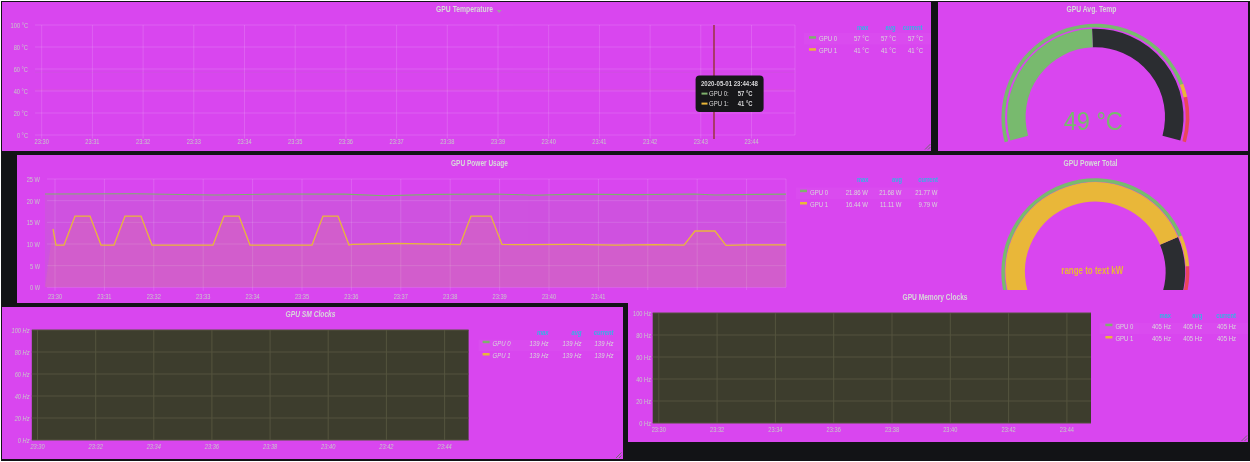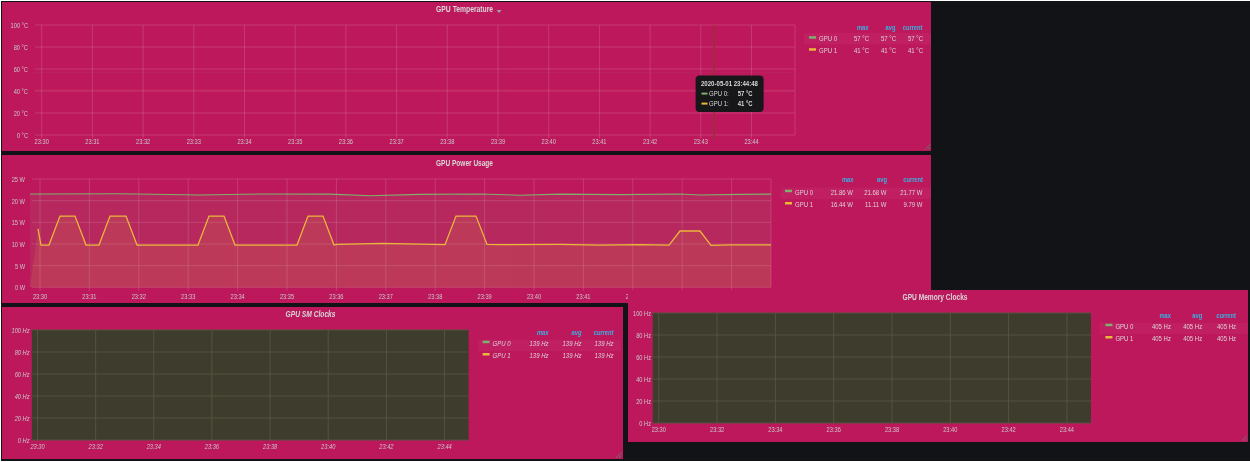--- a/index.html
+++ b/index.html
@@ -1,16 +1,16 @@
 <!DOCTYPE html>
 <html><head><meta charset="utf-8"><style>
 
 html,body{margin:0;padding:0;width:1250px;height:462px;background:#fff;overflow:hidden;}
 #page{position:absolute;left:1px;top:1px;width:1249px;height:460px;background:#121316;font-family:"Liberation Sans", sans-serif;}
-.panel{position:absolute;background:#be185d;}
+.panel{position:absolute;background:#d946ef;}
 svg{position:absolute;left:0;top:0;font-family:"Liberation Sans", sans-serif;opacity:0.999;will-change:transform;}
 
 </style></head><body>
 <div id="page">
 <div class="panel" style="left:1px;top:1px;width:929px;height:148.5px;">
       <svg width="929" height="148.5" viewBox="0 0 929 148.5">
         <text x="462.6" y="10.4" font-size="8.3" fill="#d8d9da" text-anchor="middle" font-weight="bold" textLength="57.0" lengthAdjust="spacingAndGlyphs">GPU Temperature</text>
         <path d="M494.6 8 L499.6 8 L497.1 11 Z" fill="#9fa0a2"></path>
         <line x1="33.0" y1="23" x2="793.0" y2="23" stroke="rgba(255,255,255,0.14)" stroke-width="1"></line>
         <line x1="33.0" y1="45" x2="793.0" y2="45" stroke="rgba(255,255,255,0.14)" stroke-width="1"></line>
@@ -91,21 +91,32 @@
         <text x="699.0" y="84.3" font-size="7.8" fill="#d8d9da" text-anchor="start" font-weight="bold" textLength="57.0" lengthAdjust="spacingAndGlyphs">2020-05-01 23:44:48</text>
         <rect x="699.5" y="90.6" width="6" height="2" fill="#7eb26d"></rect>
         <text x="707.0" y="93.5" font-size="7.8" fill="#d8d9da" text-anchor="start" textLength="19.7" lengthAdjust="spacingAndGlyphs">GPU 0:</text>
         <text x="750.5" y="93.5" font-size="7.8" fill="#d8d9da" text-anchor="end" font-weight="bold" textLength="14.7" lengthAdjust="spacingAndGlyphs">57 °C</text>
         <rect x="699.5" y="100.6" width="6" height="2" fill="#eab839"></rect>
         <text x="707.0" y="103.5" font-size="7.8" fill="#d8d9da" text-anchor="start" textLength="19.7" lengthAdjust="spacingAndGlyphs">GPU 1:</text>
         <text x="750.5" y="103.5" font-size="7.8" fill="#d8d9da" text-anchor="end" font-weight="bold" textLength="14.7" lengthAdjust="spacingAndGlyphs">41 °C</text>
         <path d="M923 147.5 L928.5 142 M926 147.5 L928.5 145" stroke="#6f6f6f" stroke-width="1" fill="none"></path>
       </svg>
     </div>
-<div class="panel" style="left:1px;top:154px;width:929px;height:147.5px;">
+<div class="panel" style="left:936.5px;top:1px;width:310.5px;height:148.5px;">
+      <svg width="310" height="148" viewBox="0 0 310 148">
+        <text x="153.5" y="10.4" font-size="8.3" fill="#d8d9da" text-anchor="middle" font-weight="bold" textLength="50.0" lengthAdjust="spacingAndGlyphs">GPU Avg. Temp</text>
+        <path d="M154.4 36.1 A79 79 0 0 1 233.4 136.1" fill="none" stroke="#2b2d31" stroke-width="18.5"></path>
+        <path d="M81.2 136.1 A79 79 0 0 1 154.4 36.1" fill="none" stroke="#78bb6e" stroke-width="18.5"></path>
+        <path d="M68.4 139.7 A92.3 92.3 0 0 1 243.6 82.4" fill="none" stroke="#78bb6e" stroke-width="3.6"></path>
+        <path d="M243.6 82.4 A92.3 92.3 0 0 1 247.4 95.2" fill="none" stroke="#eab839" stroke-width="3.6"></path>
+        <path d="M247.4 95.2 A92.3 92.3 0 0 1 246.2 139.7" fill="none" stroke="#e9495a" stroke-width="3.6"></path>
+        <text x="155.3" y="128.3" font-size="26" fill="#78bb6e" text-anchor="middle" textLength="59.0" lengthAdjust="spacingAndGlyphs">49 °C</text>
+      </svg>
+    </div>
+<div class="panel" style="left:16px;top:154px;width:929px;height:147.5px;">
       <svg width="929" height="147.5" viewBox="0 0 929 147.5">
         <text x="462.5" y="10.8" font-size="8.3" fill="#d8d9da" text-anchor="middle" font-weight="bold" textLength="57.0" lengthAdjust="spacingAndGlyphs">GPU Power Usage</text>
         <line x1="30.0" y1="24.00" x2="769.0" y2="24.00" stroke="rgba(255,255,255,0.14)" stroke-width="1"></line>
         <line x1="30.0" y1="45.66" x2="769.0" y2="45.66" stroke="rgba(255,255,255,0.14)" stroke-width="1"></line>
         <line x1="30.0" y1="67.33" x2="769.0" y2="67.33" stroke="rgba(255,255,255,0.14)" stroke-width="1"></line>
         <line x1="30.0" y1="88.99" x2="769.0" y2="88.99" stroke="rgba(255,255,255,0.14)" stroke-width="1"></line>
         <line x1="30.0" y1="110.66" x2="769.0" y2="110.66" stroke="rgba(255,255,255,0.14)" stroke-width="1"></line>
         <line x1="30.0" y1="132.32" x2="769.0" y2="132.32" stroke="rgba(255,255,255,0.14)" stroke-width="1"></line>
         <line x1="38.0" y1="24.0" x2="38.0" y2="132.3" stroke="rgba(255,255,255,0.14)" stroke-width="1"></line>
         <line x1="87.4" y1="24.0" x2="87.4" y2="132.3" stroke="rgba(255,255,255,0.14)" stroke-width="1"></line>
@@ -173,20 +184,31 @@
         <text x="884.5" y="39.5" font-size="8" fill="#d8d9da" text-anchor="end" textLength="22.3" lengthAdjust="spacingAndGlyphs">21.68 W</text>
         <text x="920.5" y="39.5" font-size="8" fill="#d8d9da" text-anchor="end" textLength="22.3" lengthAdjust="spacingAndGlyphs">21.77 W</text>
         <rect x="783.0" y="47.0" width="7" height="2.5" fill="#eab839"></rect>
         <text x="793.0" y="51.8" font-size="8" fill="#d8d9da" text-anchor="start" textLength="18.0" lengthAdjust="spacingAndGlyphs">GPU 1</text>
         <text x="851.0" y="51.8" font-size="8" fill="#d8d9da" text-anchor="end" textLength="22.3" lengthAdjust="spacingAndGlyphs">16.44 W</text>
         <text x="884.5" y="51.8" font-size="8" fill="#d8d9da" text-anchor="end" textLength="21.5" lengthAdjust="spacingAndGlyphs">11.11 W</text>
         <text x="920.5" y="51.8" font-size="8" fill="#d8d9da" text-anchor="end" textLength="19.0" lengthAdjust="spacingAndGlyphs">9.79 W</text>
         <path d="M923 146.5 L928.5 141 M926 146.5 L928.5 144" stroke="#6f6f6f" stroke-width="1" fill="none"></path>
       </svg>
     </div>
+<div class="panel" style="left:936.5px;top:154px;width:310.5px;height:147.5px;">
+      <svg width="310" height="147" viewBox="0 0 310 147">
+        <text x="152.5" y="10.8" font-size="8.3" fill="#d8d9da" text-anchor="middle" font-weight="bold" textLength="54.0" lengthAdjust="spacingAndGlyphs">GPU Power Total</text>
+        <path d="M231.0 85.9 A80.0 80.0 0 0 1 234.4 138.4" fill="none" stroke="#2b2d31" stroke-width="19.5"></path>
+        <path d="M80.2 138.4 A80.0 80.0 0 0 1 231.0 85.9" fill="none" stroke="#eab839" stroke-width="19.5"></path>
+        <path d="M68.4 141.7 A92.3 92.3 0 0 1 242.3 81.1" fill="none" stroke="#78bb6e" stroke-width="3.6"></path>
+        <path d="M242.3 81.1 A92.3 92.3 0 0 1 249.4 111.4" fill="none" stroke="#eab839" stroke-width="3.6"></path>
+        <path d="M249.4 111.4 A92.3 92.3 0 0 1 246.2 141.7" fill="none" stroke="#e9495a" stroke-width="3.6"></path>
+        <text x="154.3" y="119.2" font-size="10" fill="#eab839" text-anchor="middle" font-weight="bold" textLength="62.0" lengthAdjust="spacingAndGlyphs">range to text kW</text>
+      </svg>
+    </div>
 <div class="panel" style="left:1px;top:306px;width:620.5px;height:152px;font-style:italic;">
       <svg width="620" height="152" viewBox="0 0 620 152">
         <text x="308.5" y="10.4" font-size="8.3" fill="#d8d9da" text-anchor="middle" font-weight="bold" textLength="50.0" lengthAdjust="spacingAndGlyphs">GPU SM Clocks</text>
         <rect x="29.8" y="23.0" width="436.8" height="110.0" fill="#3d3d2d"></rect>
         <line x1="29.8" y1="23.00" x2="466.6" y2="23.00" stroke="#54553e" stroke-width="1"></line>
         <line x1="29.8" y1="45.00" x2="466.6" y2="45.00" stroke="#54553e" stroke-width="1"></line>
         <line x1="29.8" y1="67.00" x2="466.6" y2="67.00" stroke="#54553e" stroke-width="1"></line>
         <line x1="29.8" y1="89.00" x2="466.6" y2="89.00" stroke="#54553e" stroke-width="1"></line>
         <line x1="29.8" y1="111.00" x2="466.6" y2="111.00" stroke="#54553e" stroke-width="1"></line>
         <line x1="29.8" y1="133.00" x2="466.6" y2="133.00" stroke="#54553e" stroke-width="1"></line>

